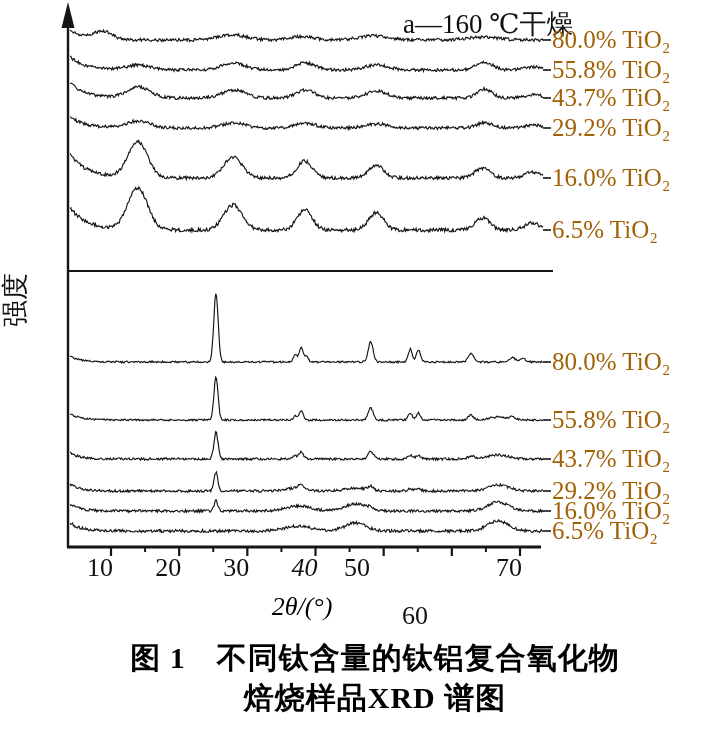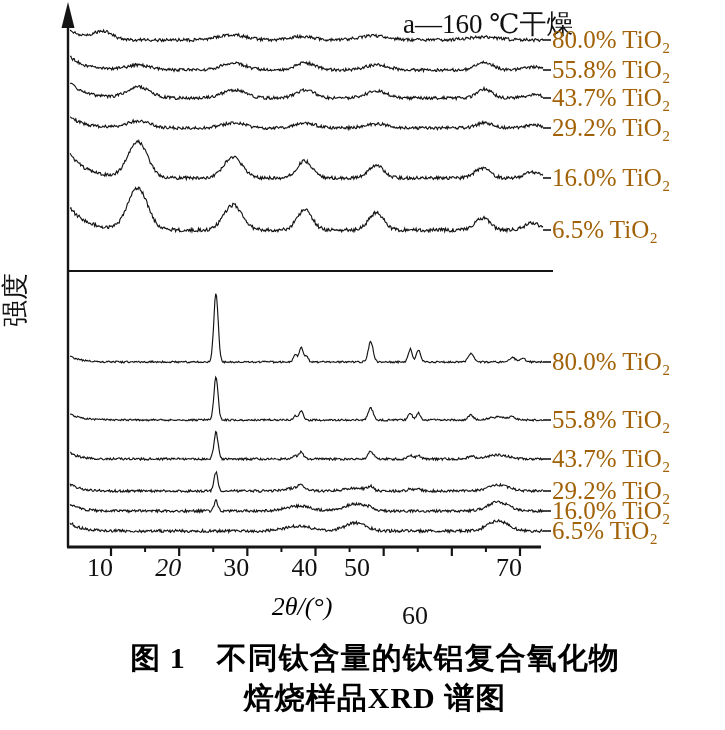--- a/index.html
+++ b/index.html
@@ -130,23 +130,23 @@
         <div class="series-label" style="top: 216px;">6.5% TiO₂</div>
         <div class="series-label" style="top: 348px;">80.0% TiO₂</div>
         <div class="series-label" style="top: 406px;">55.8% TiO₂</div>
         <div class="series-label" style="top: 445px;">43.7% TiO₂</div>
         <div class="series-label" style="top: 477px;">29.2% TiO₂</div>
         <div class="series-label" style="top: 497px;">16.0% TiO₂</div>
         <div class="series-label" style="top: 517px;">6.5% TiO₂</div>
       </div>
     <div id="tick-labels">
         <div class="tick-label" style="left: 111px;">10</div>
-        <div class="tick-label" style="left: 179.167px; font-style: italic;">20</div>
+        <div class="tick-label" style="left: 179.167px;">20</div>
         <div class="tick-label" style="left: 247.334px;">30</div>
-        <div class="tick-label" style="left: 315.501px;">40</div>
+        <div class="tick-label" style="left: 315.501px; font-style: italic;">40</div>
         <div class="tick-label" style="left: 368px;">50</div>
         <div class="tick-label" style="left: 426px; margin-top: 48px;">60</div>
         <div class="tick-label" style="left: 520.002px;">70</div>
       </div>
 
     <div class="xlabel">2θ/(°)</div>
   </div>
 
   <div class="caption">
     <div>图 1　不同钛含量的钛铝复合氧化物</div>

